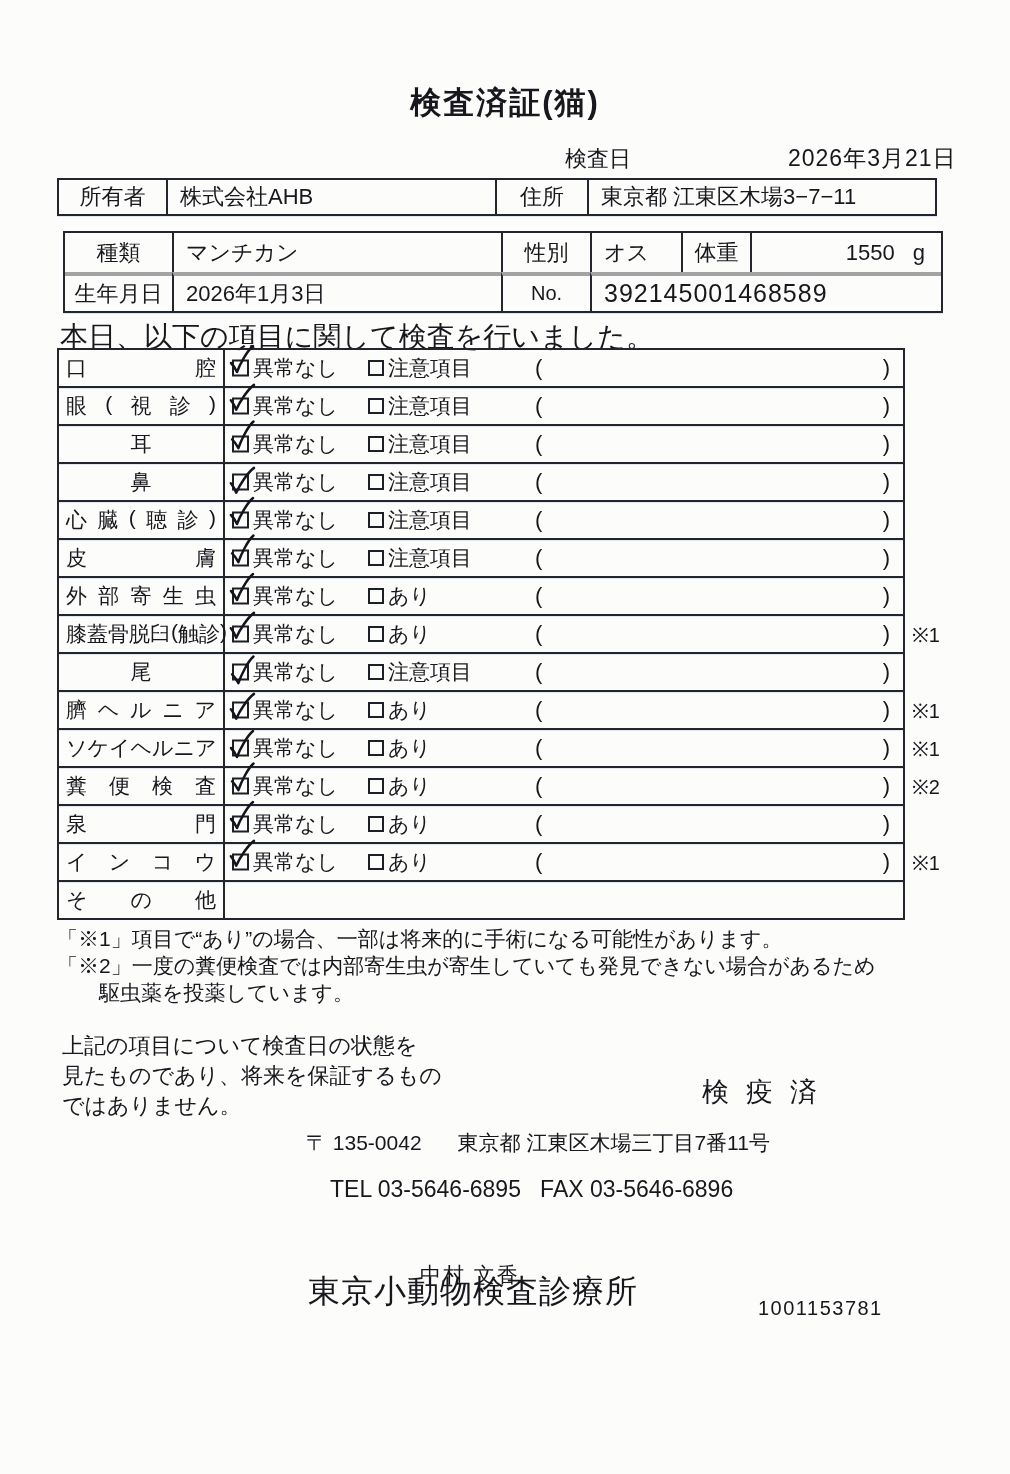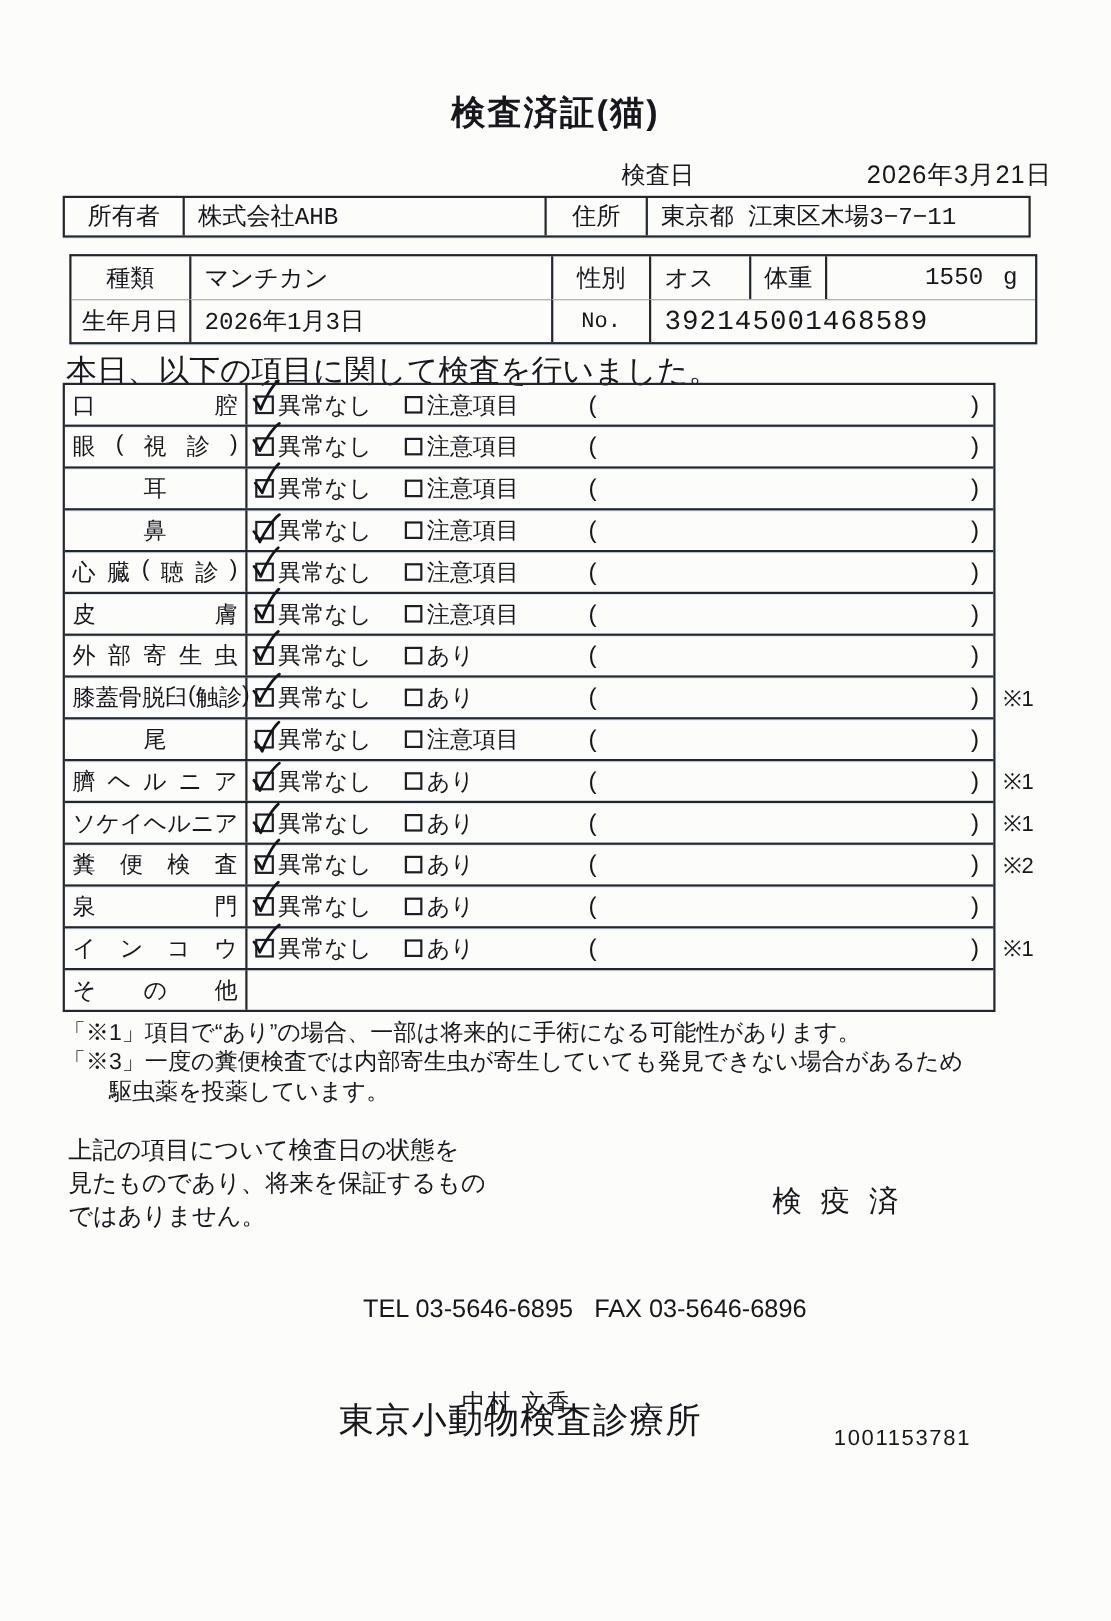--- a/index.html
+++ b/index.html
@@ -10,23 +10,23 @@
   }
   .abs { position:absolute; }
 
   
   .title { top:82px; left:0; width:100%; text-align:center; font-size:31px; font-weight:bold; letter-spacing:2px; }
   .date-label { top:144px; left:565px; font-size:22px; }
   .date-value { top:143px; left:788px; font-size:23px; letter-spacing:1px; }
 
   
   .tbl { border:2px solid #24262e; display:grid; box-sizing:border-box; background:transparent; box-shadow:0 1px 0 rgba(100,140,210,.18); }
-  .cell { display:flex; align-items:center; font-size:22px; box-sizing:border-box; overflow:hidden;font-family:Liberation Mono, monospace; }
+  .cell { display:flex; align-items:center; font-size:22px; box-sizing:border-box; overflow:hidden; }
   .bl { border-left:2px solid #24262e; }
-  .bt { border-top:1px solid #a3a3a3; }
+  .bt { border-top:4px solid #a3a3a3; }
   .c-label { justify-content:center; }
   .c-value { padding-left:12px; }
   .span3 { grid-column: span 3; }
 
   #owner-table { left:57px; top:178px; width:880px; height:38px; grid-template-columns:107px 329px 92px 1fr; }
   #animal-table { left:63px; top:231px; width:880px; height:82px; grid-template-columns:107px 329px 89px 91px 69px 1fr; grid-template-rows:1fr 1fr; }
   .c-weight-value { justify-content:flex-end; padding-right:16px; gap:18px; }
   .c-no-label { font-size:20px; }
   .c-no-value { font-size:25px; letter-spacing:1px; }
 
@@ -452,30 +452,33 @@
         
         
         
       </div>
       <span class="mark"></span>
     </div>
   </div>
 
   <div class="abs footnotes">
     <div>「※1」項目で“あり”の場合、一部は将来的に手術になる可能性があります。</div>
-    <div>「※3」一度の糞便検査では内部寄生虫が寄生していても発見できない場合があるため</div>
+    <div>「※2」一度の糞便検査では内部寄生虫が寄生していても発見できない場合があるため</div>
     <div class="fn-indent">駆虫薬を投薬しています。</div>
   </div>
 
   <div class="abs disclaimer">
     <div>上記の項目について検査日の状態を</div>
     <div>見たものであり、将来を保証するもの</div>
     <div>ではありません。</div>
   </div>
 
   <div class="abs stamp">検疫済</div>
 
+  <div class="abs clinic-postal">
+    <span>〒 135-0042</span><span class="addr">東京都 江東区木場三丁目7番11号</span>
+  </div>
   <div class="abs clinic-telfax">TEL 03-5646-6895   FAX 03-5646-6896</div>
   <div class="abs clinic-name">東京小動物検査診療所</div>
   <div class="abs vet-name">中村 文香</div>
   <div class="abs serial">1001153781</div>
 
 </div>
 
 </body></html>

